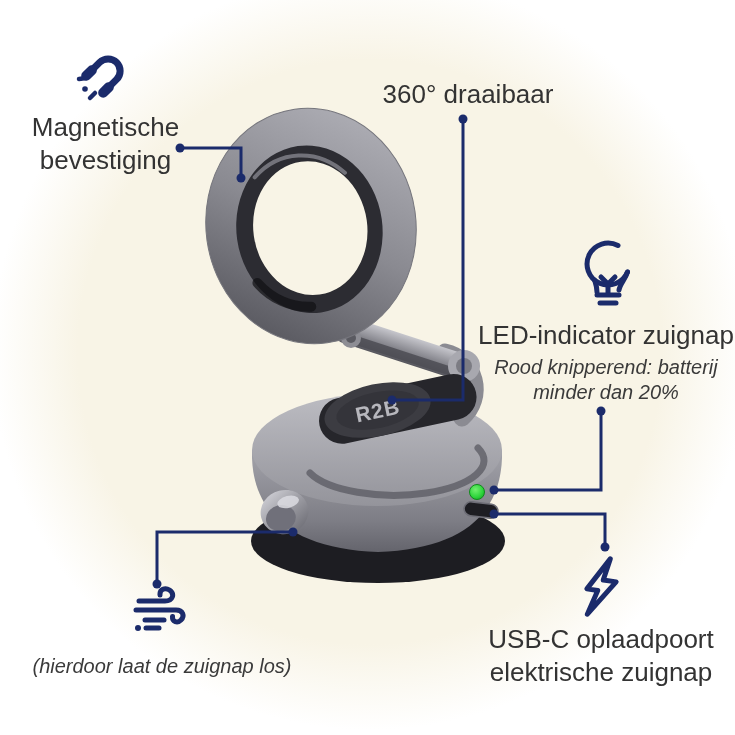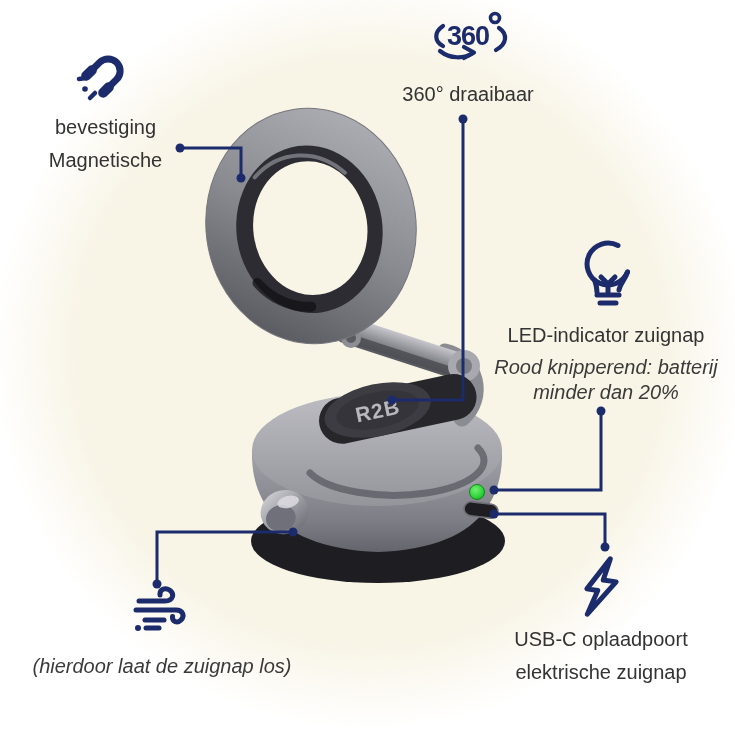--- a/index.html
+++ b/index.html
@@ -4,21 +4,21 @@
 <style>
   html,body{margin:0;padding:0;background:#fff;}
   #stage{
     position:relative;width:735px;height:735px;overflow:hidden;background:#ffffff;
     font-family:"Liberation Sans","DejaVu Sans",sans-serif;
   }
   #glow{position:absolute;inset:0;
     background:radial-gradient(circle at 370px 352px,#f8f4e6 0px,#f8f4e6 292px,rgba(248,244,230,0) 378px);}
   .abs{position:absolute;}
   .label{color:#333333;font-weight:500;text-align:center;}
-  .title{font-size:20px;line-height:33px;}
+  .title{font-size:26px;line-height:33px;}
   .sub{font-size:20px;line-height:25px;font-style:italic;color:#3a3a3a;margin-top:3px;}
   svg{display:block;}
 </style>
 </head>
 <body>
 
 <div id="stage">
 
   <div id="glow"></div>
 
@@ -136,30 +136,20 @@
         <path d="M 22,40 L 22,25 A 12,12 0 0 1 46,25 L 46,40" stroke-width="7"></path>
         <path d="M 22,36 L 22,44" stroke-width="10"></path>
         <path d="M 46,36 L 46,44" stroke-width="10"></path>
       </g>
       <path d="M 7,34 L 14,33" stroke-width="4.5"></path>
       <circle cx="13" cy="44" r="2.8" fill="#1b2b6b" stroke="none"></circle>
       <path d="M 18,53 L 23,48" stroke-width="4.5"></path>
     </svg>
   </div>
 
-  <div class="abs" style="left:428px;top:6px">
-    <svg width="86" height="56" viewBox="0 0 86 56" fill="none" stroke="#1b2b6b" stroke-linecap="round" stroke-linejoin="round">
-      <text x="40" y="39" text-anchor="middle" font-size="27" font-weight="bold" fill="#1b2b6b" stroke="none" letter-spacing="-1">360</text>
-      <circle cx="67" cy="12" r="4.5" stroke-width="3.6"></circle>
-      <path d="M 15,20 C 6,26 6,35 15,40" stroke-width="4.2"></path>
-      <path d="M 71,22 C 80,28 79,38 68,44" stroke-width="4.2"></path>
-      <path d="M 12,45 C 22,53 36,53 45,47" stroke-width="4.2"></path>
-      <path d="M 36,41 L 46,46.5 L 36,52" stroke-width="4.2"></path>
-    </svg>
-  </div>
 
   <div class="abs" style="left:582px;top:238px">
     <svg width="52" height="78" viewBox="0 0 52 78" fill="none" stroke="#1b2b6b" stroke-linecap="round" stroke-linejoin="round">
       <path d="M 36,7.5 A 21,21 0 1 0 45.5,34" stroke-width="5"></path>
       <path d="M 45.5,34 C 43,42 38,46 37,52" stroke-width="5"></path>
       <path d="M 12.5,42 C 14.5,48 15,49 15,54" stroke-width="5"></path>
       <path d="M 26,56 L 26,46 M 26,46 L 19,39 M 26,46 L 33,39" stroke-width="5"></path>
       <path d="M 15,57 L 37,57" stroke-width="5"></path>
       <path d="M 18,65 L 34,65" stroke-width="5"></path>
     </svg>
@@ -177,22 +167,22 @@
 
   <div class="abs" style="left:576px;top:550px">
     <svg width="52" height="78" viewBox="0 0 52 78" fill="none" stroke="#1b2b6b" stroke-linecap="round" stroke-linejoin="round">
       <g transform="rotate(8 26 39)">
         <path d="M 30,8 L 11,41 L 22,41 L 15,66 L 39,30 L 26,30 Z" stroke-width="5"></path>
       </g>
     </svg>
   </div>
 
   <div class="abs label title" style="left:3px;top:111px;width:205px">
+    <div>Magnetische</div>
     <div>bevestiging</div>
-    <div>Magnetische</div>
   </div>
 
   <div class="abs label title" style="left:352px;top:78px;width:232px">360° draaibaar</div>
 
   <div class="abs label" style="left:468px;top:319px;width:276px">
     <div class="title">LED-indicator zuignap</div>
     <div class="sub">
       <div>Rood knipperend: batterij</div>
       <div>minder dan 20%</div>
     </div>

